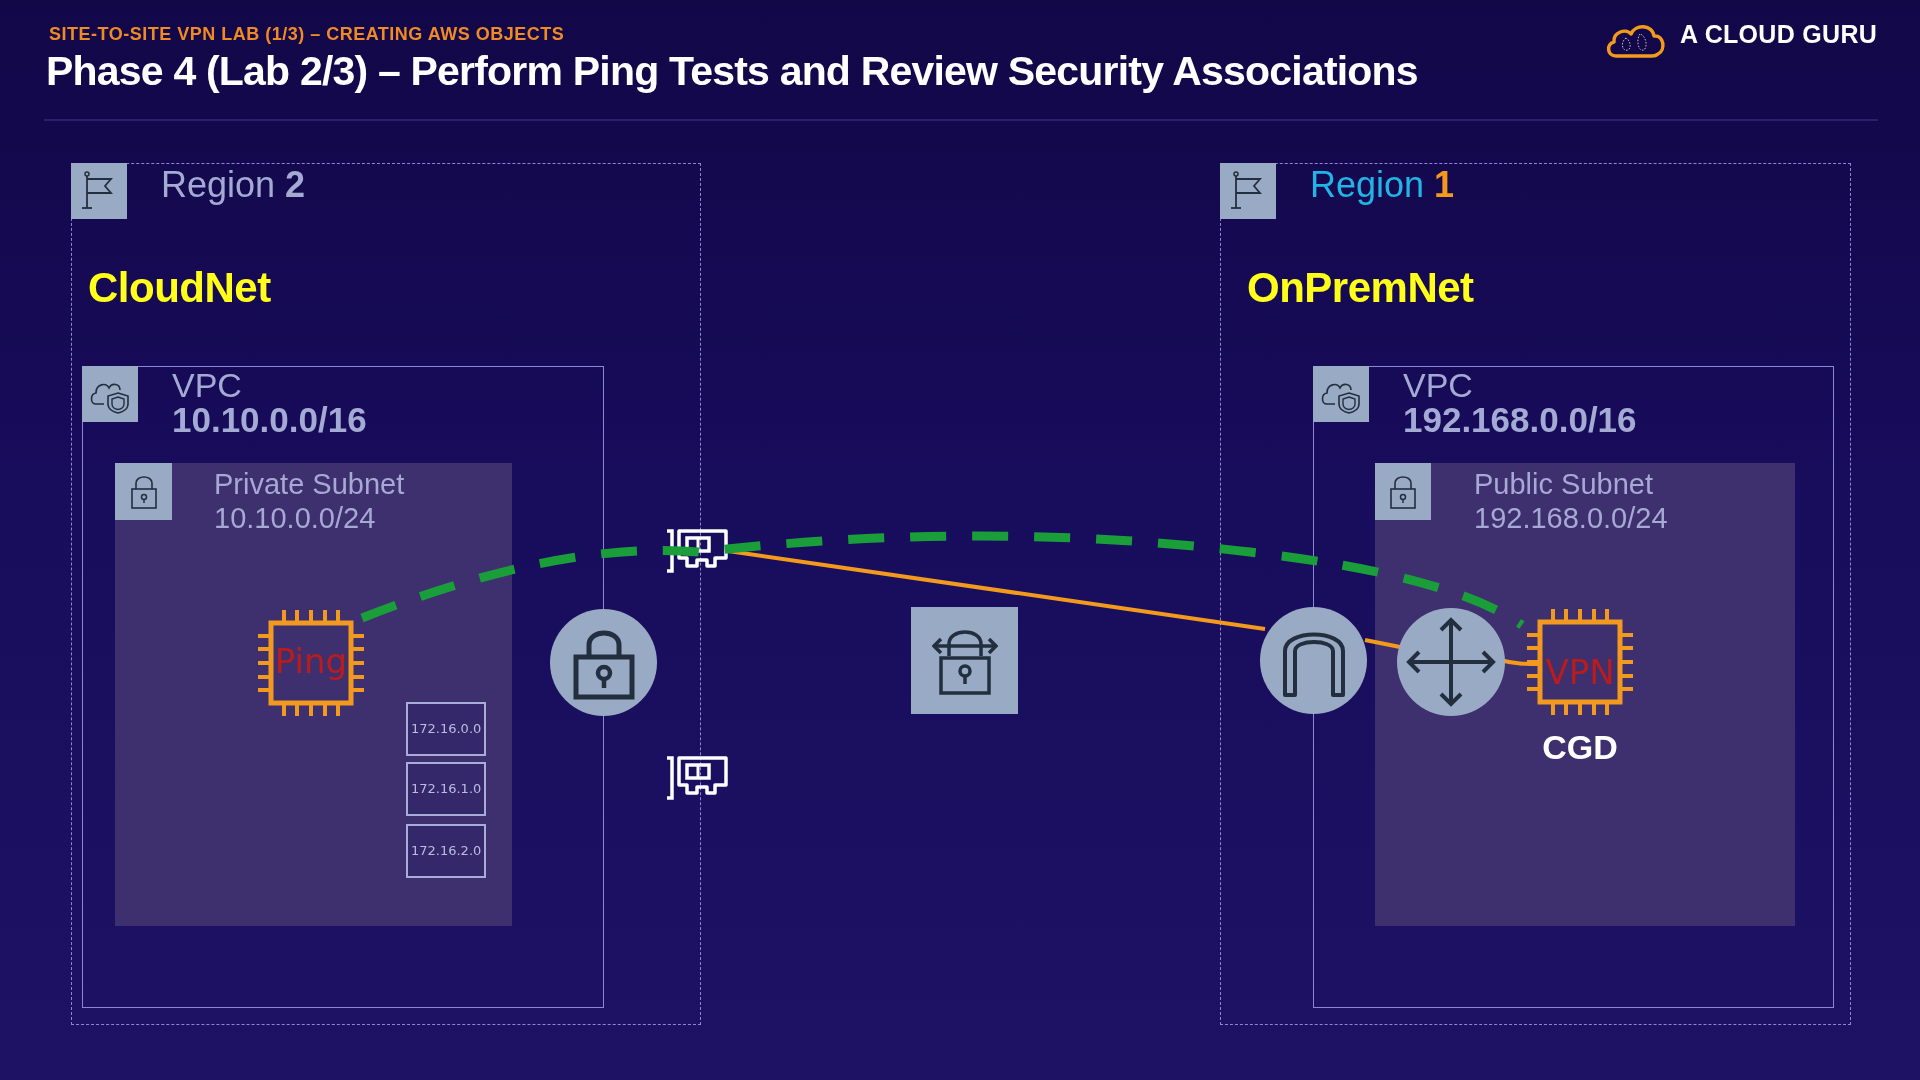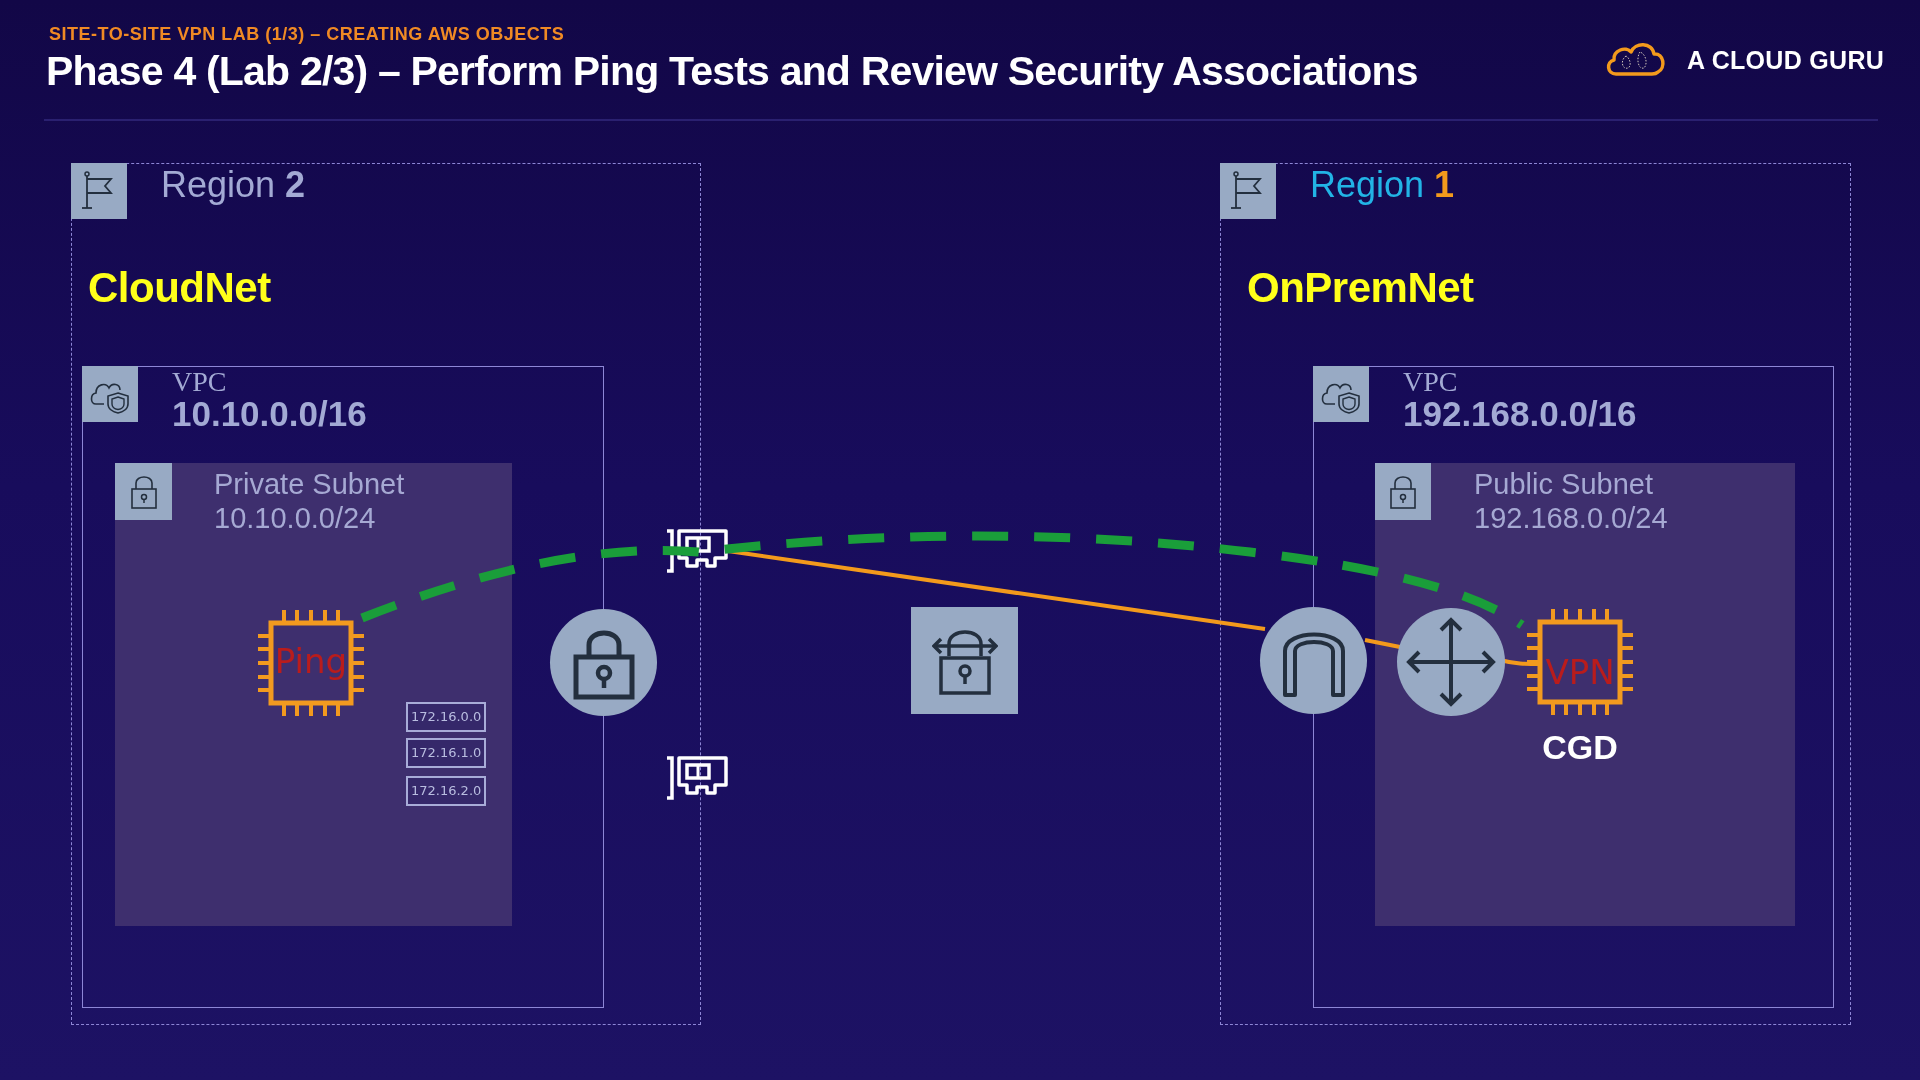--- a/index.html
+++ b/index.html
@@ -4,36 +4,36 @@
 <style>
   html, body { margin:0; padding:0; }
   body {
     width:1920px; height:1080px; overflow:hidden; position:relative;
     background: linear-gradient(180deg, #120747 0%, #180c5c 45%, #1d1264 100%);
     font-family: "Liberation Sans", sans-serif;
   }
   .abs { position:absolute; }
   .kicker { left:49px; top:24px; color:#f08a24; font-weight:bold; font-size:18px; letter-spacing:0.5px; }
   .title { left:46px; top:48px; color:#ffffff; font-weight:bold; font-size:41px; letter-spacing:-0.8px; }
-  .brand { left:1604px; top:38px; height:44px; display:flex; align-items:center; gap:19px; }
+  .brand { left:1604px; top:20px; height:44px; display:flex; gap:12px; }
   .brand-text { color:#ffffff; font-weight:bold; font-size:25px; letter-spacing:0.3px; }
   .divider { left:44px; top:119px; width:1834px; height:2px; background:#2a2070; }
 
   .region { border:1px dashed #8d86d6; box-sizing:border-box; }
   .vpc { border:1.5px solid #8d86d6; box-sizing:border-box; }
   .subnet { background:#3e2f6e; }
   .iconbox { background:#98aac4; display:flex; align-items:center; justify-content:center; }
   .region-label { font-size:36px; color:#a3aad4; }
   .region-label b { font-weight:bold; }
   .net-name { font-size:42px; font-weight:bold; color:#ffff1a; letter-spacing:-0.5px; }
   .vpc-label { color:#a3aad4; line-height:1; }
-  .vpc-label .t { font-size:28px;font-family:Liberation Serif, serif; }
+  .vpc-label .t { font-size:34px; }
   .vpc-label .c { font-size:35px; font-weight:bold; }
   .subnet-label { color:#a6a9d3; font-size:29px; line-height:34px; }
-  .route-tag { border:2px solid #a8acd8; background:#35286a; color:#b9bde0; font-size:13px; font-family:"DejaVu Sans", sans-serif; padding:4px 3px; height:18px; line-height:18px; box-sizing:content-box; }
+  .route-tag { border:2px solid #a8acd8; background:#35286a; color:#b9bde0; font-size:13px; font-family:"DejaVu Sans", sans-serif; padding:16px 3px; height:18px; line-height:18px; box-sizing:content-box; }
   .circle { border-radius:50%; background:#98aac4; display:flex; align-items:center; justify-content:center; }
   .chip-label { color:#b91c1c; font-size:34px; font-family:"DejaVu Sans", sans-serif; }
   .cgd { color:#ffffff; font-weight:bold; font-size:34px; }
   svg.overlay { position:absolute; left:0; top:0; pointer-events:none; }
 </style>
 </head>
 <body>
 
 <div class="abs kicker">SITE-TO-SITE VPN LAB (1/3) – CREATING AWS OBJECTS</div>
 <div class="abs title">Phase 4 (Lab 2/3) – Perform Ping Tests and Review Security Associations</div>

